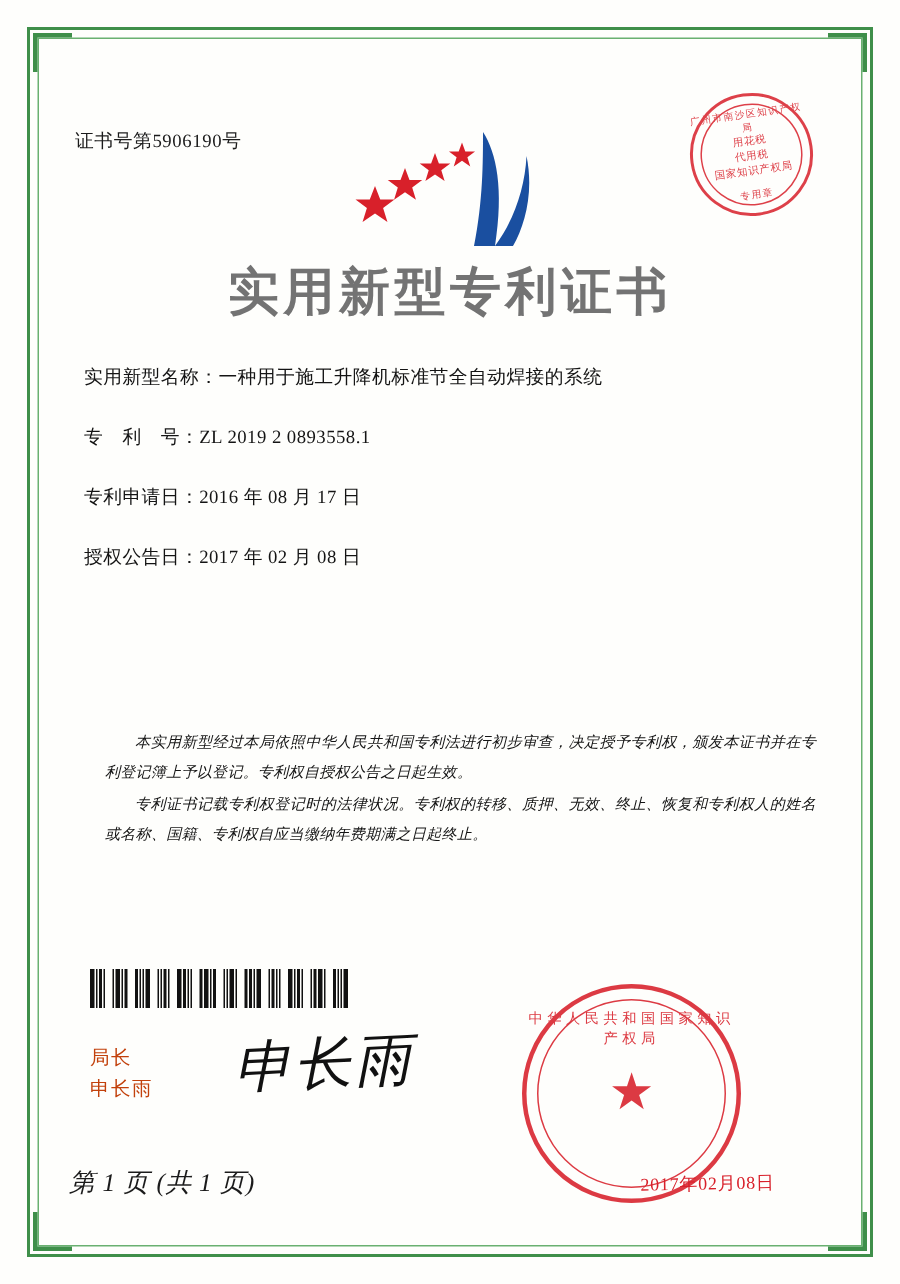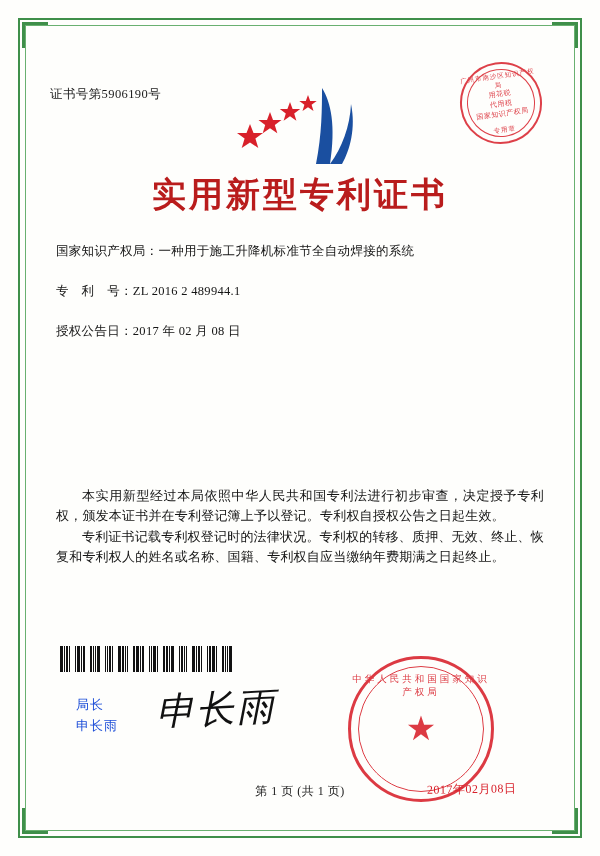--- a/index.html
+++ b/index.html
@@ -121,21 +121,21 @@
 
   .title {
     position: absolute;
     left: 0;
     right: 0;
     top: 126px;
     text-align: center;
     font-size: 34px;
     font-weight: bold;
     letter-spacing: 3px;
-    color: #b91c1c;
+    color: #737373;
     font-family: "Liberation Serif", "DejaVu Serif", serif;
   }
 
   .fields {
     position: absolute;
     left: 10px;
     right: 8px;
     top: 196px;
   }
   .field {
@@ -144,28 +144,29 @@
     margin-bottom: 22px;
     line-height: 18px;
     letter-spacing: 0.3px;
     white-space: nowrap;
   }
   .field .lbl { display: inline; }
   .field .val { display: inline; }
 
   .paras {
     position: absolute;
-    left: 10px;
+    left: 24px;
     right: 10px;
     top: 440px;
-    font-size: 13px;
+    font-size: 10px;
     line-height: 19.5px;
     color: #141414;
     text-align: justify;
     letter-spacing: 0.2px;
+    font-style: italic;
   }
   .paras p {
     margin: 0 0 2px 0;
     text-indent: 2em;
   }
 
   
   .barcode {
     position: absolute;
     left: 14px;
@@ -176,25 +177,25 @@
   .barcode span {
     display: inline-block;
     background: #111;
     height: 100%;
     margin-right: 1px;
     vertical-align: top;
   }
 
   .signature-block {
     position: absolute;
-    left: 30px;
+    left: 14px;
     top: 648px;
     font-size: 13px;
     line-height: 21px;
-    color: #1d4ed8;
+    color: #c2410c;
     letter-spacing: 1px;
   }
   .handwriting {
     position: absolute;
     left: 110px;
     top: 638px;
     font-size: 38px;
     color: #111;
     font-family: "DejaVu Serif", serif;
     font-style: italic;
@@ -242,24 +243,24 @@
     font-size: 12px;
     color: #d8202a;
     letter-spacing: 0.5px;
     transform: rotate(-1deg);
   }
 
   .page-footer {
     position: absolute;
     left: 0; right: 0;
     bottom: 10px;
-    text-align: center;
-    font-size: 12px;
+    font-size: 17px;
     color: #1b1b1b;
     letter-spacing: 0.5px;
+    font-style: italic;
   }
 </style>
 </head>
 <body>
 
 <div class="page">
 
   <div class="border-outer"></div>
   <div class="border-inner"></div>
   <div class="corner tl"></div>
@@ -290,24 +291,27 @@
         </g>
         <path d="M92 6 C101 20, 106 44, 100 82 L86 82 C92 52, 92 26, 92 6 Z" fill="#1a4fa0"></path>
         <path d="M100 82 C112 66, 120 44, 121 22 C126 46, 120 68, 112 82 Z" fill="#1a4fa0"></path>
       </svg>
     </div>
 
     <div class="title">实用新型专利证书</div>
 
     <div class="fields">
       <div class="field">
-        <span class="lbl">国家知识产权局：</span><span class="val">一种用于施工升降机标准节全自动焊接的系统</span>
+        <span class="lbl">实用新型名称：</span><span class="val">一种用于施工升降机标准节全自动焊接的系统</span>
       </div>
       <div class="field">
-        <span class="lbl">专　利　号：</span><span class="val">ZL 2016 2 489944.1</span>
+        <span class="lbl">专　利　号：</span><span class="val">ZL 2019 2 0893558.1</span>
+      </div>
+      <div class="field">
+        <span class="lbl">专利申请日：</span><span class="val">2016 年 08 月 17 日</span>
       </div>
       <div class="field">
         <span class="lbl">授权公告日：</span><span class="val">2017 年 02 月 08 日</span>
       </div>
     </div>
 
     <div class="paras">
       <p>本实用新型经过本局依照中华人民共和国专利法进行初步审查，决定授予专利权，颁发本证书并在专利登记簿上予以登记。专利权自授权公告之日起生效。</p>
       <p>专利证书记载专利权登记时的法律状况。专利权的转移、质押、无效、终止、恢复和专利权人的姓名或名称、国籍、专利权自应当缴纳年费期满之日起终止。</p>
     </div>

